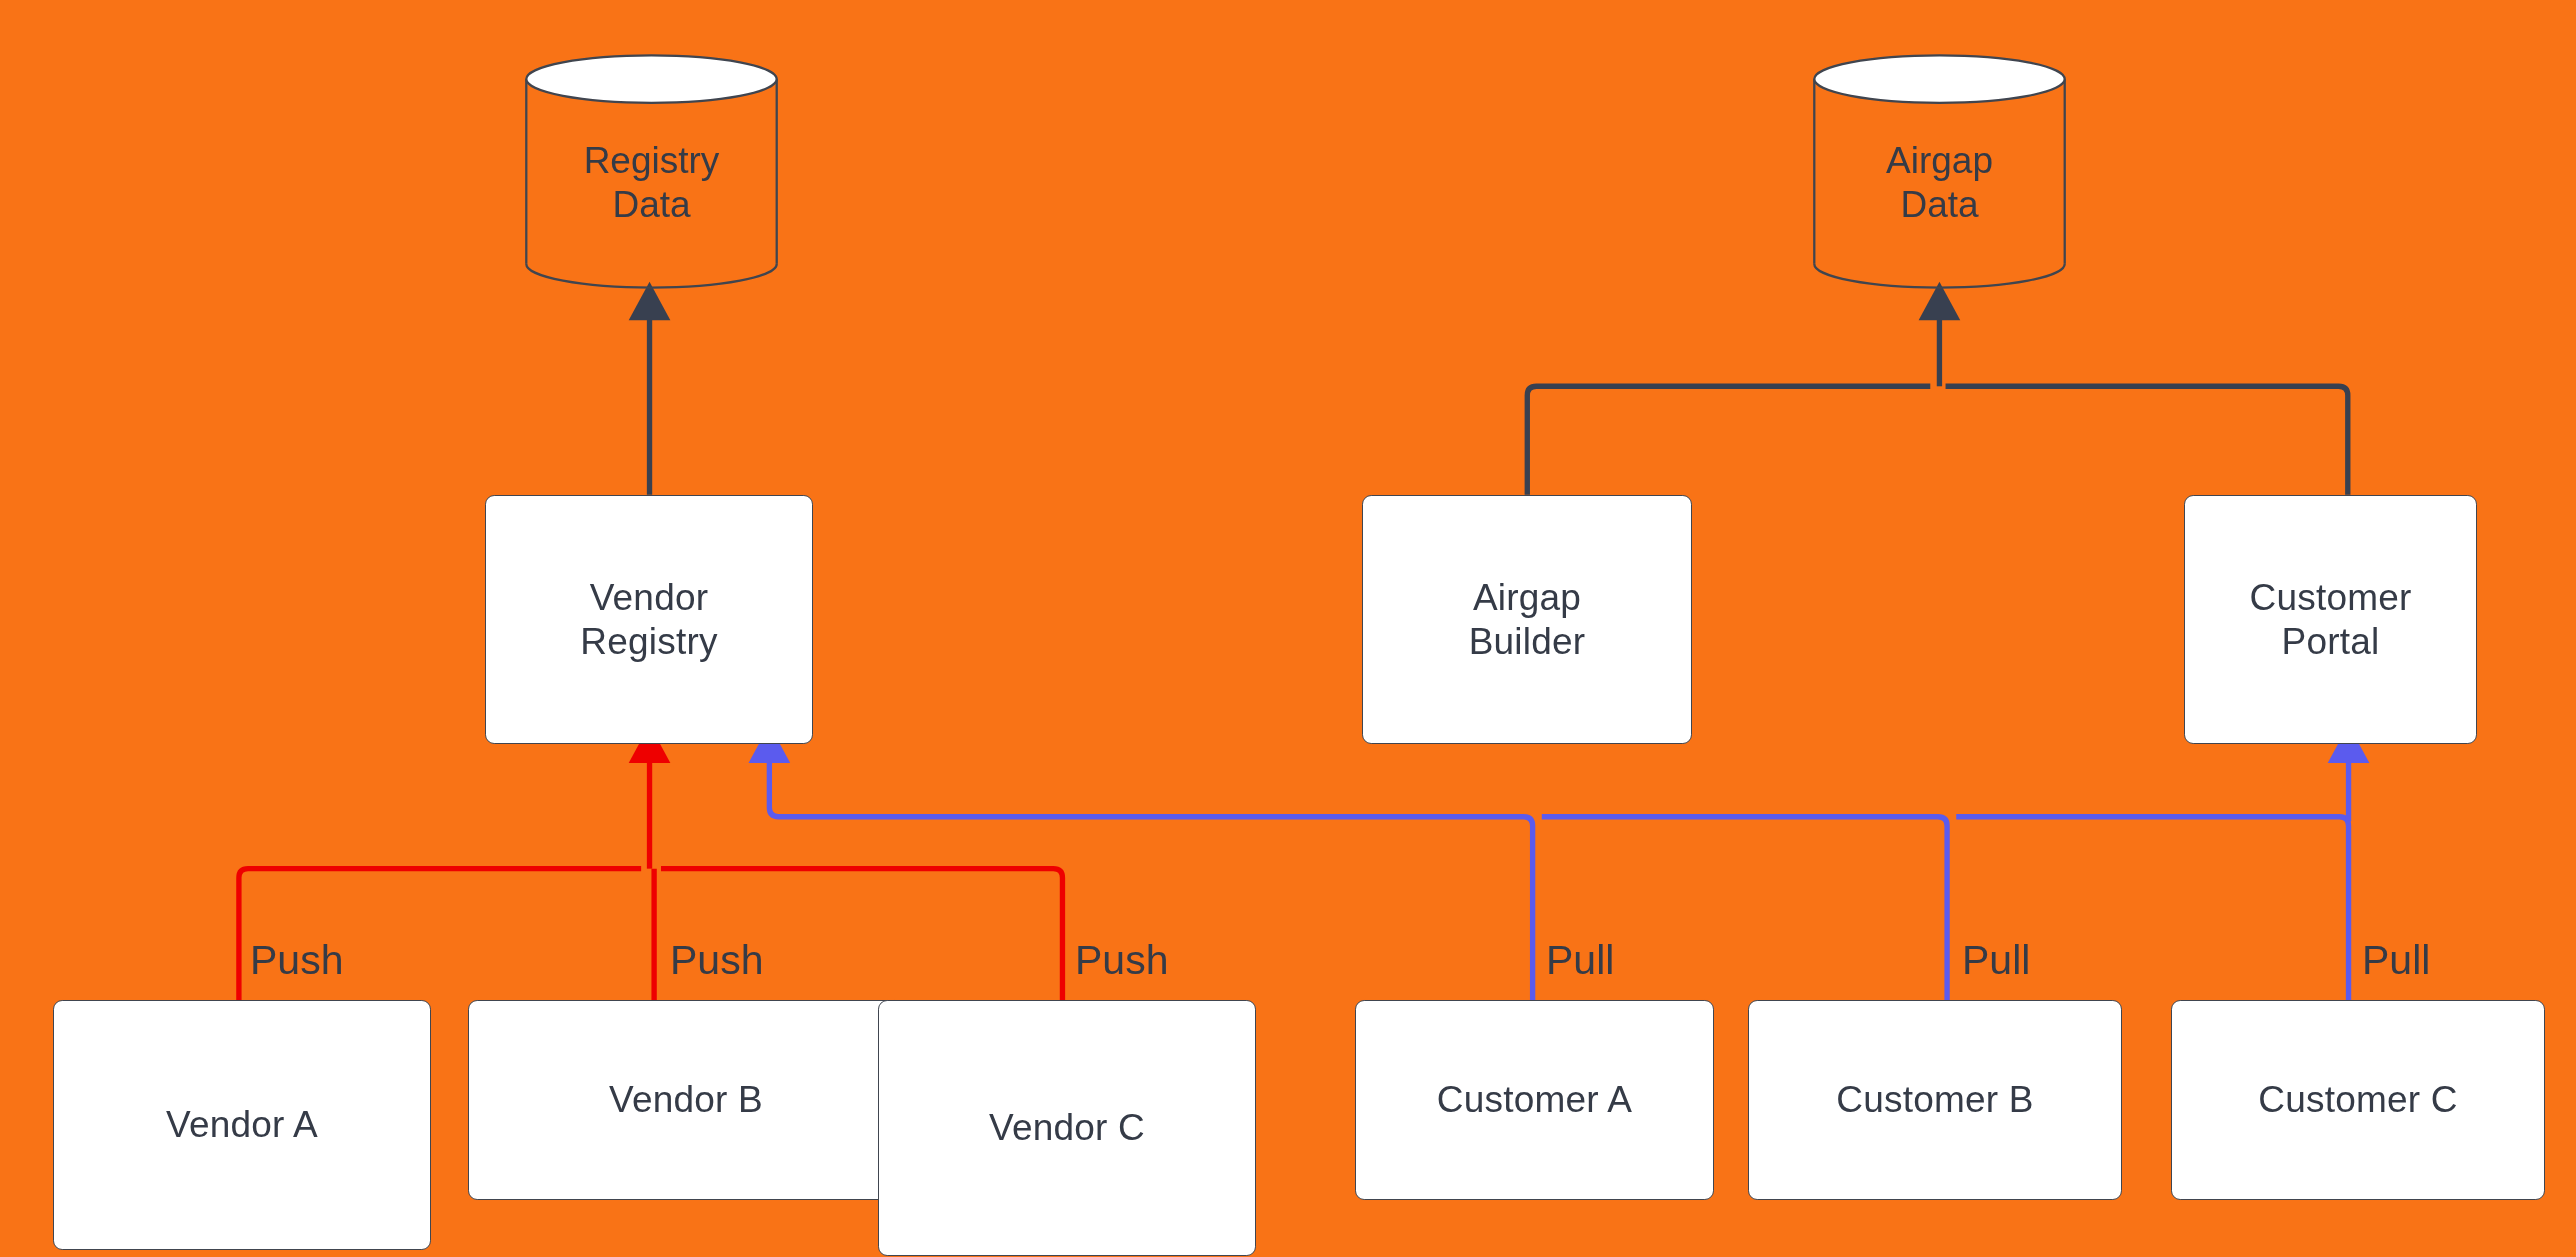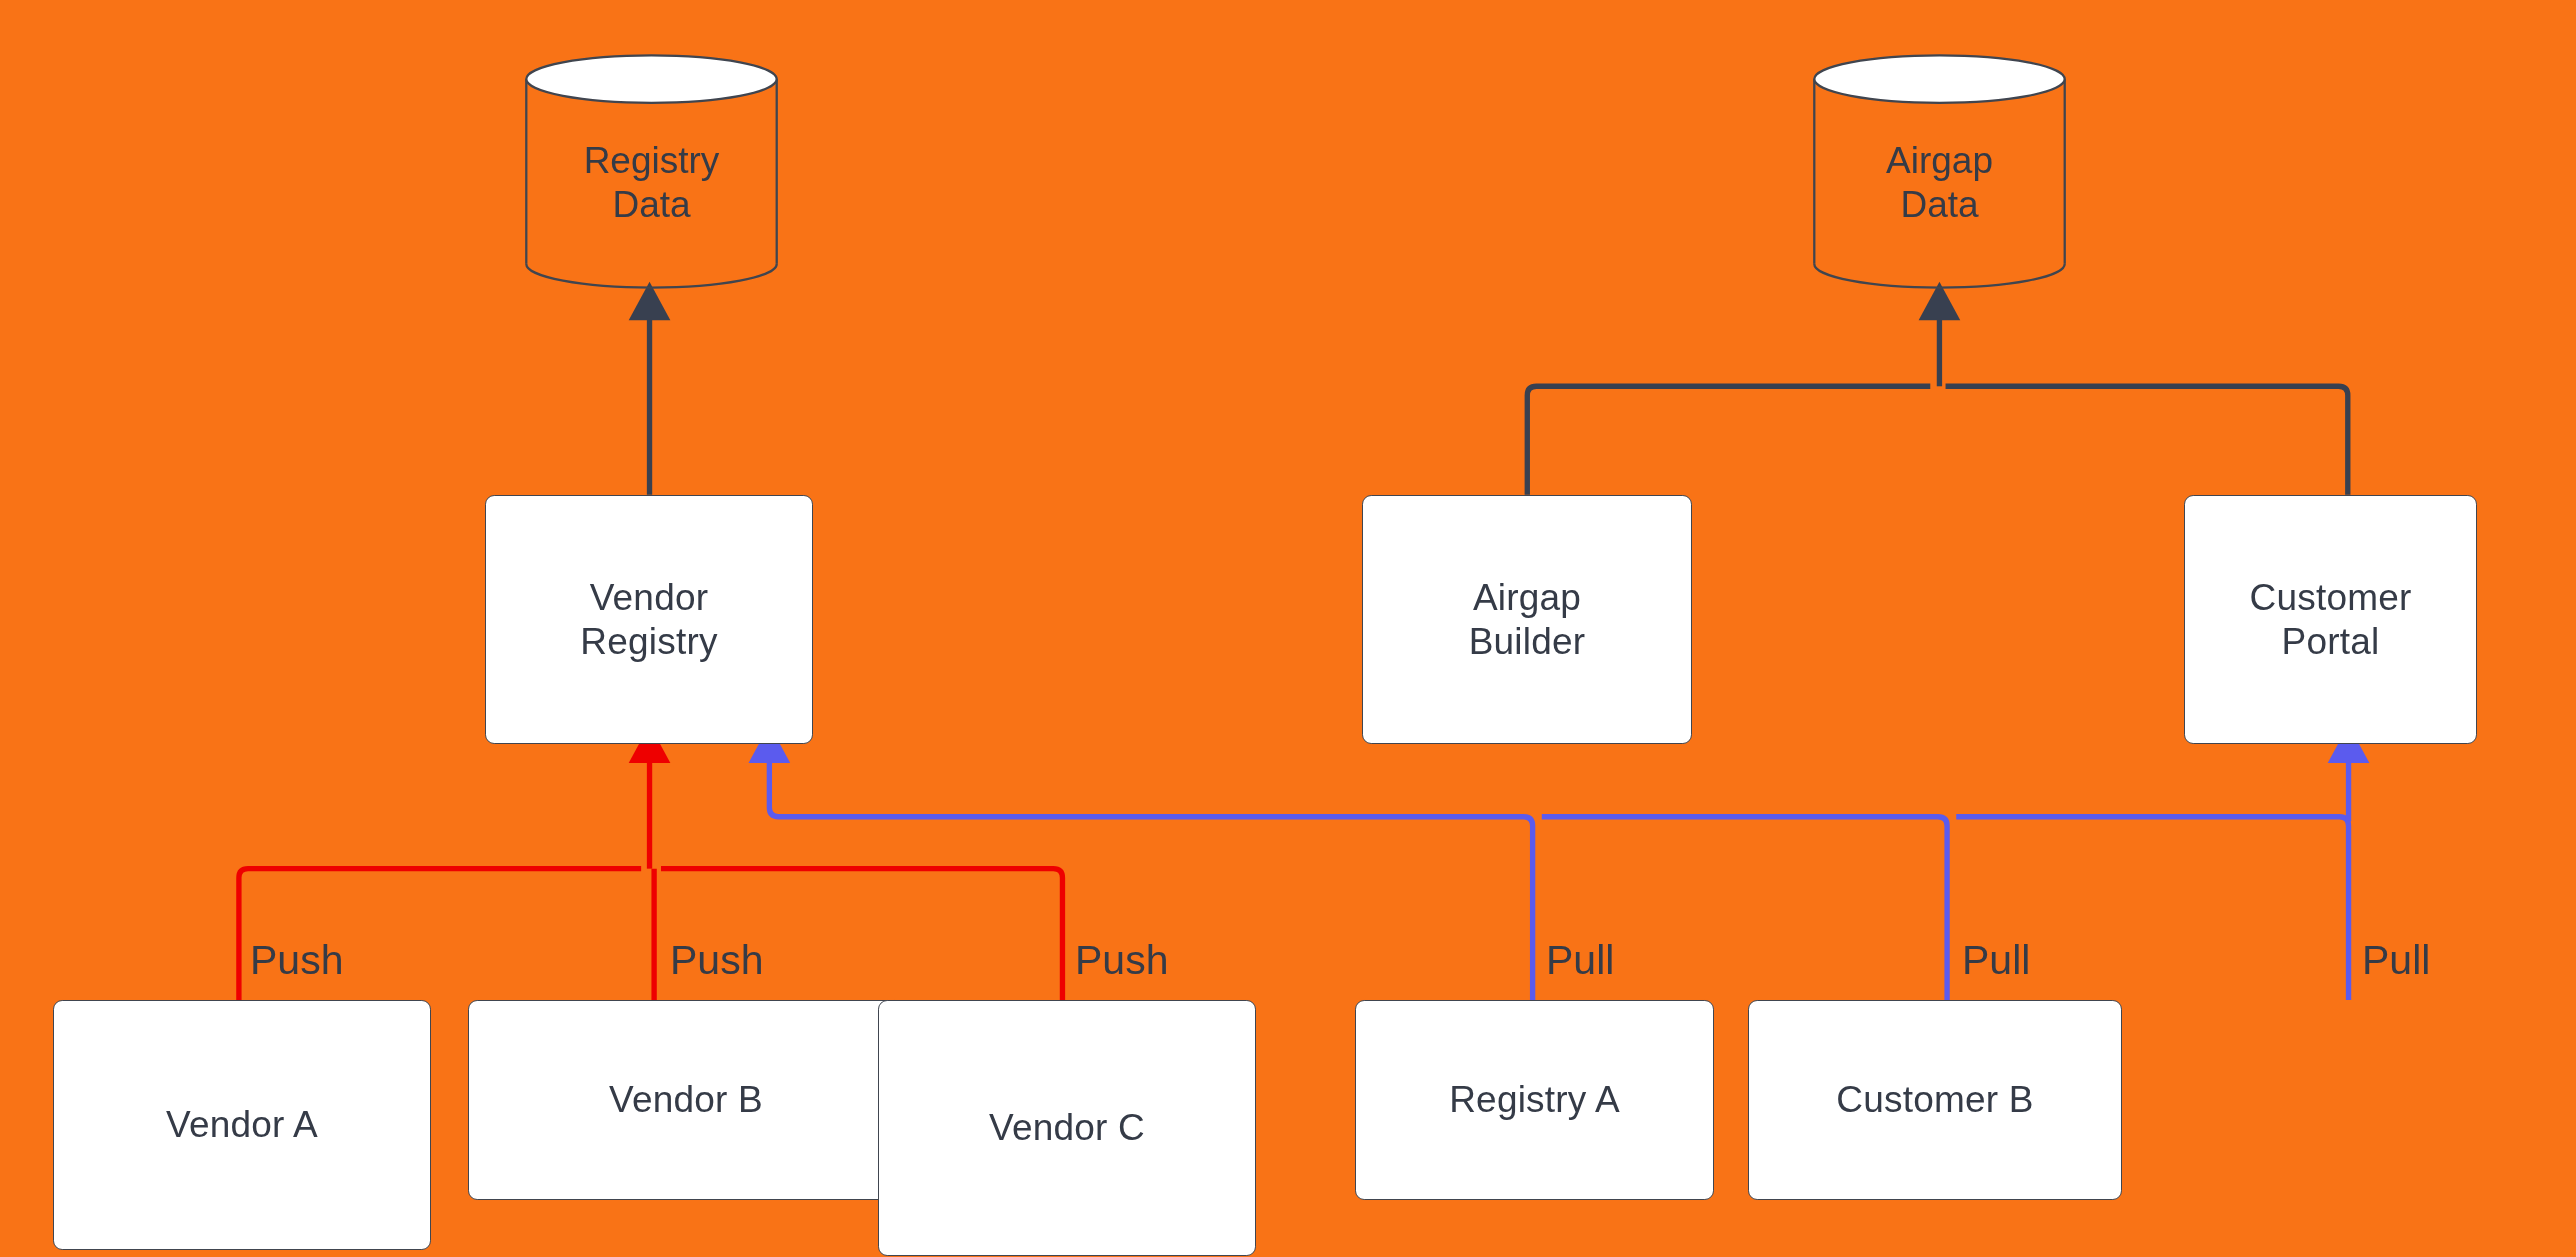--- a/index.html
+++ b/index.html
@@ -152,24 +152,27 @@
   <div class="node node-box" style="left:53px; top:1000px; width:378px; height:250px;">
     <span class="node-label">Vendor A</span>
   </div>
   <div class="node node-box" style="left:468px; top:1000px; width:436px; height:200px;">
     <span class="node-label">Vendor B</span>
   </div>
   <div class="node node-box" style="left:878px; top:1000px; width:378px; height:256px;">
     <span class="node-label">Vendor C</span>
   </div>
   <div class="node node-box" style="left:1355px; top:1000px; width:359px; height:200px;">
-    <span class="node-label">Registry A</span>
+    <span class="node-label">Customer A</span>
   </div>
   <div class="node node-box" style="left:1748px; top:1000px; width:374px; height:200px;">
     <span class="node-label">Customer B</span>
+  </div>
+  <div class="node node-box" style="left:2171px; top:1000px; width:374px; height:200px;">
+    <span class="node-label">Customer C</span>
   </div>
 
   <div class="edge-label" style="left:250px;  top:940px;">Push</div>
   <div class="edge-label" style="left:670px;  top:940px;">Push</div>
   <div class="edge-label" style="left:1075px; top:940px;">Push</div>
   <div class="edge-label" style="left:1546px; top:940px;">Pull</div>
   <div class="edge-label" style="left:1962px; top:940px;">Pull</div>
   <div class="edge-label" style="left:2362px; top:940px;">Pull</div>
 
 </div>

